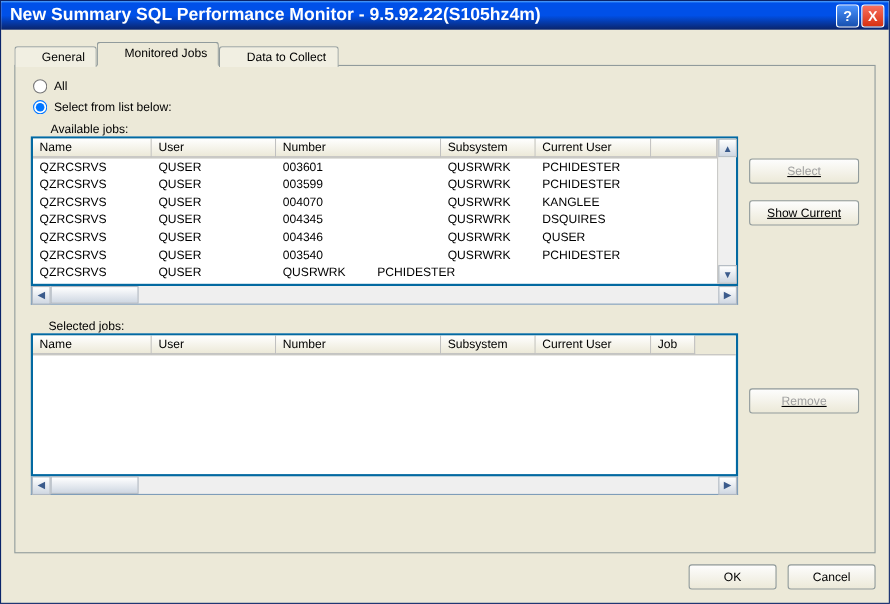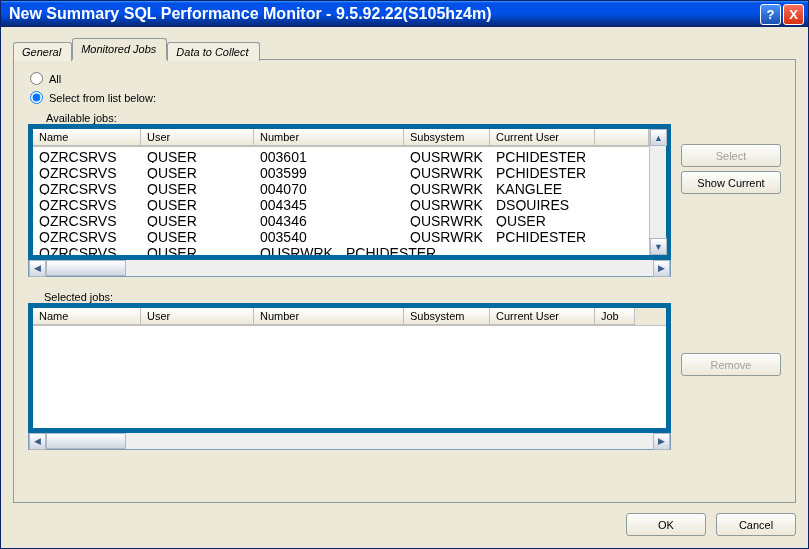--- a/index.html
+++ b/index.html
@@ -54,29 +54,28 @@
     display:flex;
     align-items:flex-end;
     height: 22px;
     position:relative;
     z-index:2;
   }
   .tab {
     border:1px solid #919b9c;
     border-bottom:none;
     background:#ece9d8;
-    padding: 3px 10px 3px 8px;
+    padding: 3px 10px 3px 24px;
     margin-right:0px;
     font-size:11px;
     border-radius:3px 3px 0 0;
     position:relative;
     top:1px;
     cursor:pointer;
     line-height:14px;
-    font-style:italic;
   }
   .tab.inactive { background:#f1efe2; color:#000; top:2px; padding-top:2px; padding-bottom:2px;}
   .tab.active {
     background:#ece9d8;
     border-bottom:1px solid #ece9d8;
     z-index:3;
   }
 
   .tab-panel {
     border:1px solid #919b9c;
@@ -92,21 +91,21 @@
   .radio-row { display:flex; align-items:center; margin: 2px 0 4px 2px; }
   .radio-row input { margin: 0 6px 0 0; }
   .indent-label { margin-left: 18px; margin-top:4px; }
 
   
   .list-section { display:flex; gap:10px; }
 
   .list-block { flex:1; display:flex; flex-direction:column; }
 
   .listview {
-    border:5px solid #0369a1;
+    border:2px solid #0369a1;
     background:#fff;
     height:136px;
     position:relative;
     display:flex;
   }
   .listview.selected-list { height:130px; }
   .list-scroll-body {
     overflow:hidden;
     flex:1;
     position:relative;
@@ -129,21 +128,21 @@
     border-bottom:1px solid #c0c0c0;
     cursor:pointer;
   }
   .col.name,.cell.name{width:108px;}
   .col.user,.cell.user{width:113px;}
   .col.number,.cell.number{width:150px;}
   .col.subsystem,.cell.subsystem{width:86px;}
   .col.curuser,.cell.curuser{width:105px;}
   .col.extra,.cell.extra{flex:1;}
   .col.extra2,.cell.extra2{width:40px;}
-  .lv-row { display:flex; height:16px; font-size:14px; }
+  .lv-row { display:flex; height:16px; font-size:11px; }
   .lv-row .cell { border-right:1px solid transparent; }
 
   
   .vscroll {
     width:17px;
     background:#f1efe2;
     border-left:1px solid #c0c0c0;
     display:flex;flex-direction:column;
   }
   .vscroll .arrow, .hscroll .arrow {
@@ -164,21 +163,21 @@
     display:flex;align-items:center;
   }
   .hscroll .track{flex:1;position:relative;height:100%;}
   .hscroll .thumb{
     position:absolute;left:0;top:0;bottom:0;width:80px;
     background:linear-gradient(to bottom,#fff,#cfd7e2);
     border:1px solid #b0b8c2;
   }
 
   
-  .side-col { width:100px; display:flex;flex-direction:column;gap:4px; padding-top:20px;}
+  .side-col { width:100px; display:flex;flex-direction:column;gap:15px; padding-top:20px;text-decoration:underline;}
   .side-col.lower{padding-top:50px;}
   .btn {
     height:23px;
     border:1px solid #919b9c;
     background:linear-gradient(to bottom,#fdfdfd,#ece9d8);
     font-family:inherit;font-size:11px;
     border-radius:3px;
     cursor:pointer;
     padding:0;
   }

